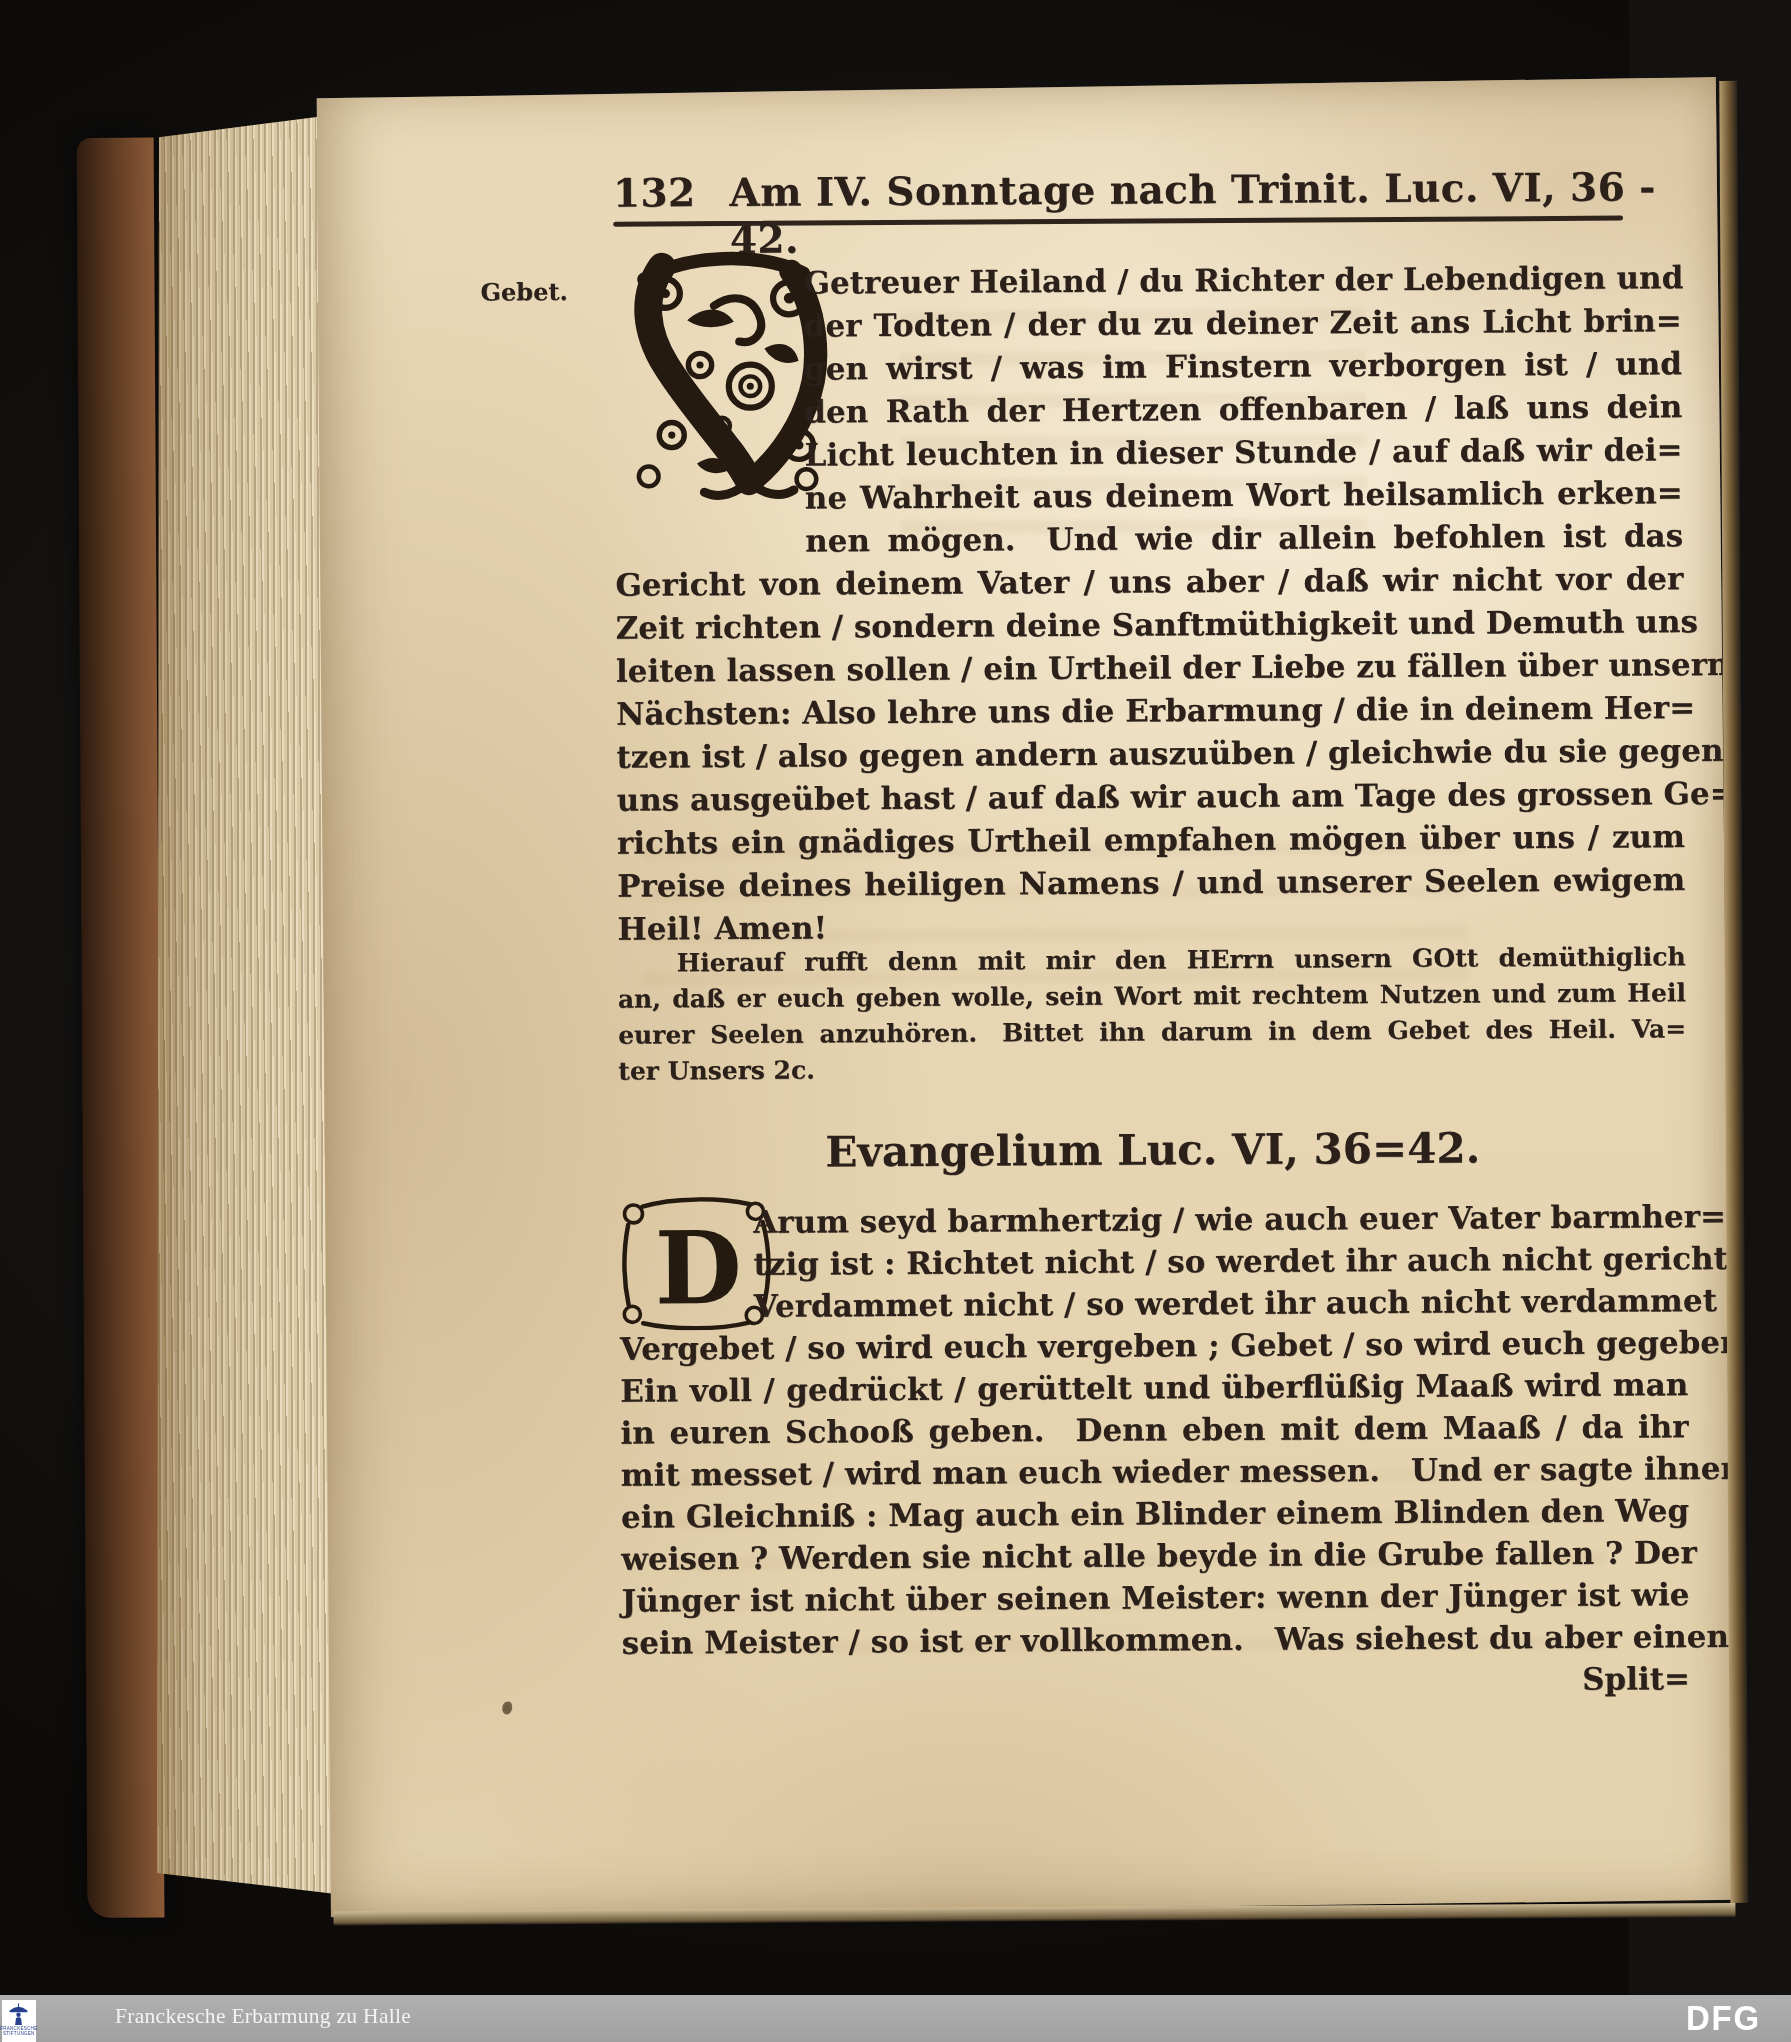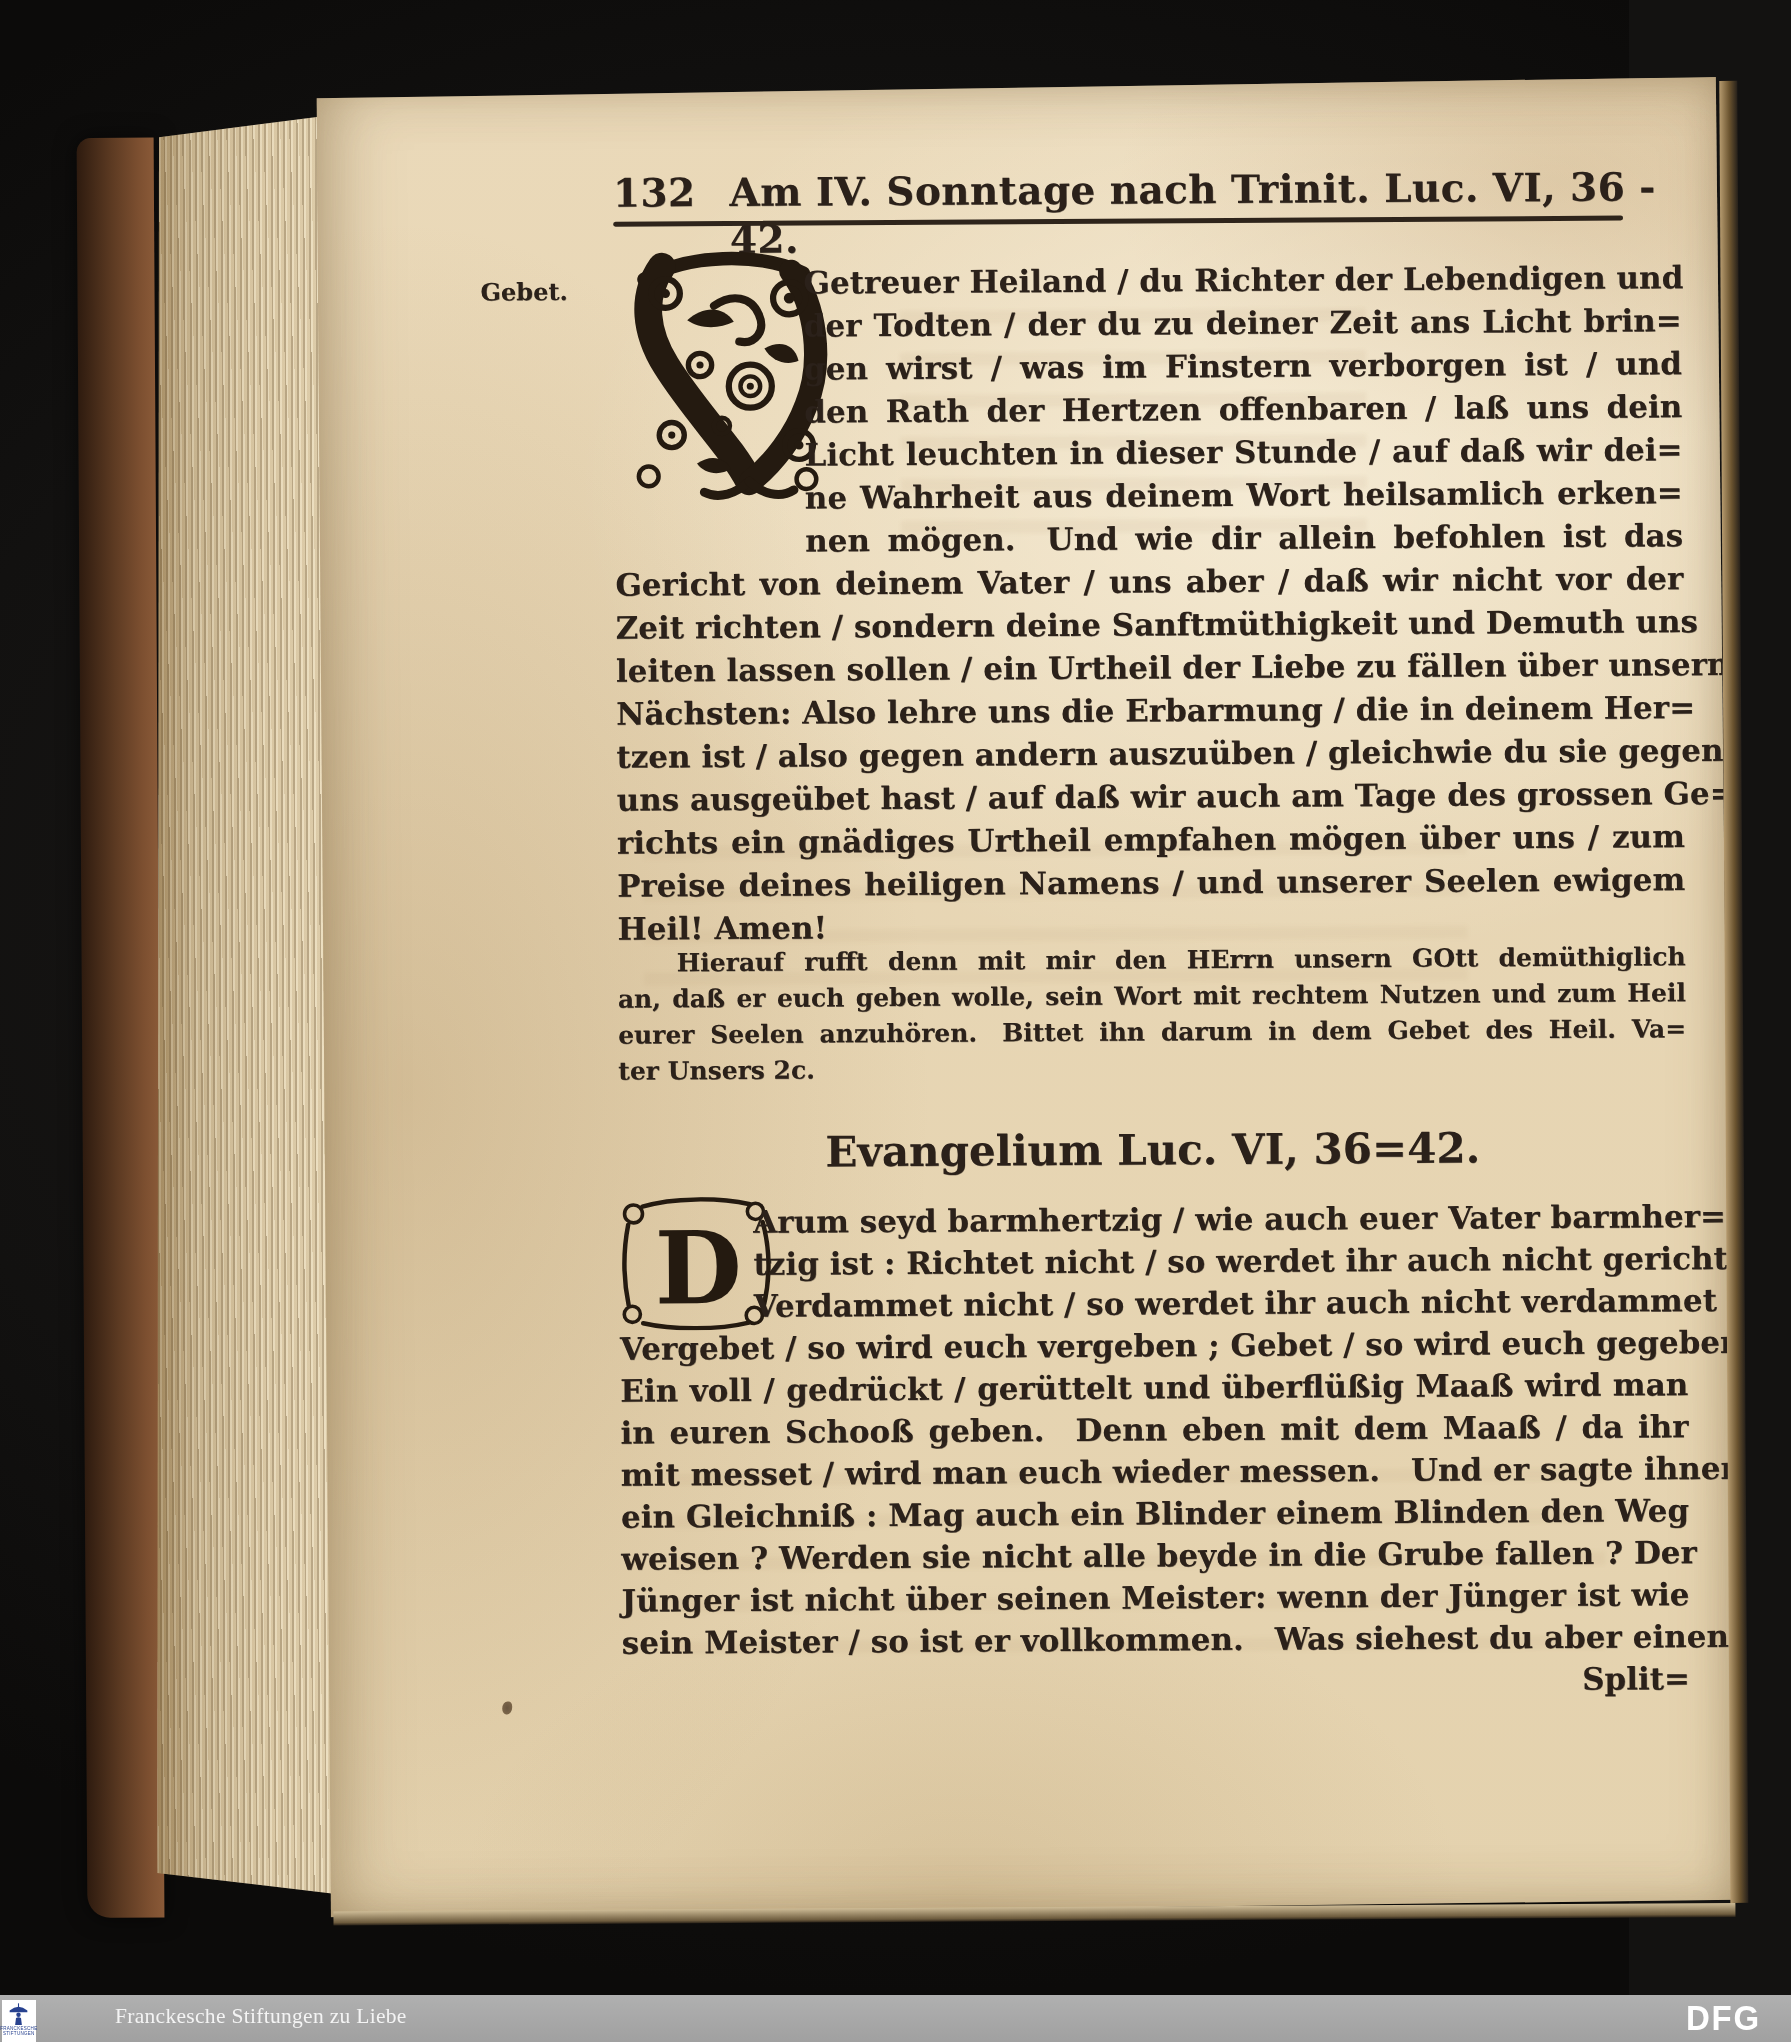--- a/index.html
+++ b/index.html
@@ -208,17 +208,17 @@
         <rect x="12.4" y="1.5" width="1.2" height="4.5" fill="#27418f"></rect>
         <path d="M3 9.5 Q13 1.5 23 9.5 L23 11.5 L3 11.5 Z" fill="#27418f"></path>
         <circle cx="13" cy="14.5" r="2.5" fill="#27418f"></circle>
         <path d="M9.2 26 L10.2 18 Q13 16.6 15.8 18 L16.8 26 Z" fill="#27418f"></path>
       </svg>
       <div class="logo-cap">
         <span>FRANCKESCHE</span>
         <span>STIFTUNGEN</span>
       </div>
     </div>
-    <span class="org">Franckesche Stiftungen zu Liebe</span>
+    <span class="org">Franckesche Erbarmung zu Halle</span>
     <span class="dfg">DFG</span>
   </div>
 </div>
 
 
 </body></html>

